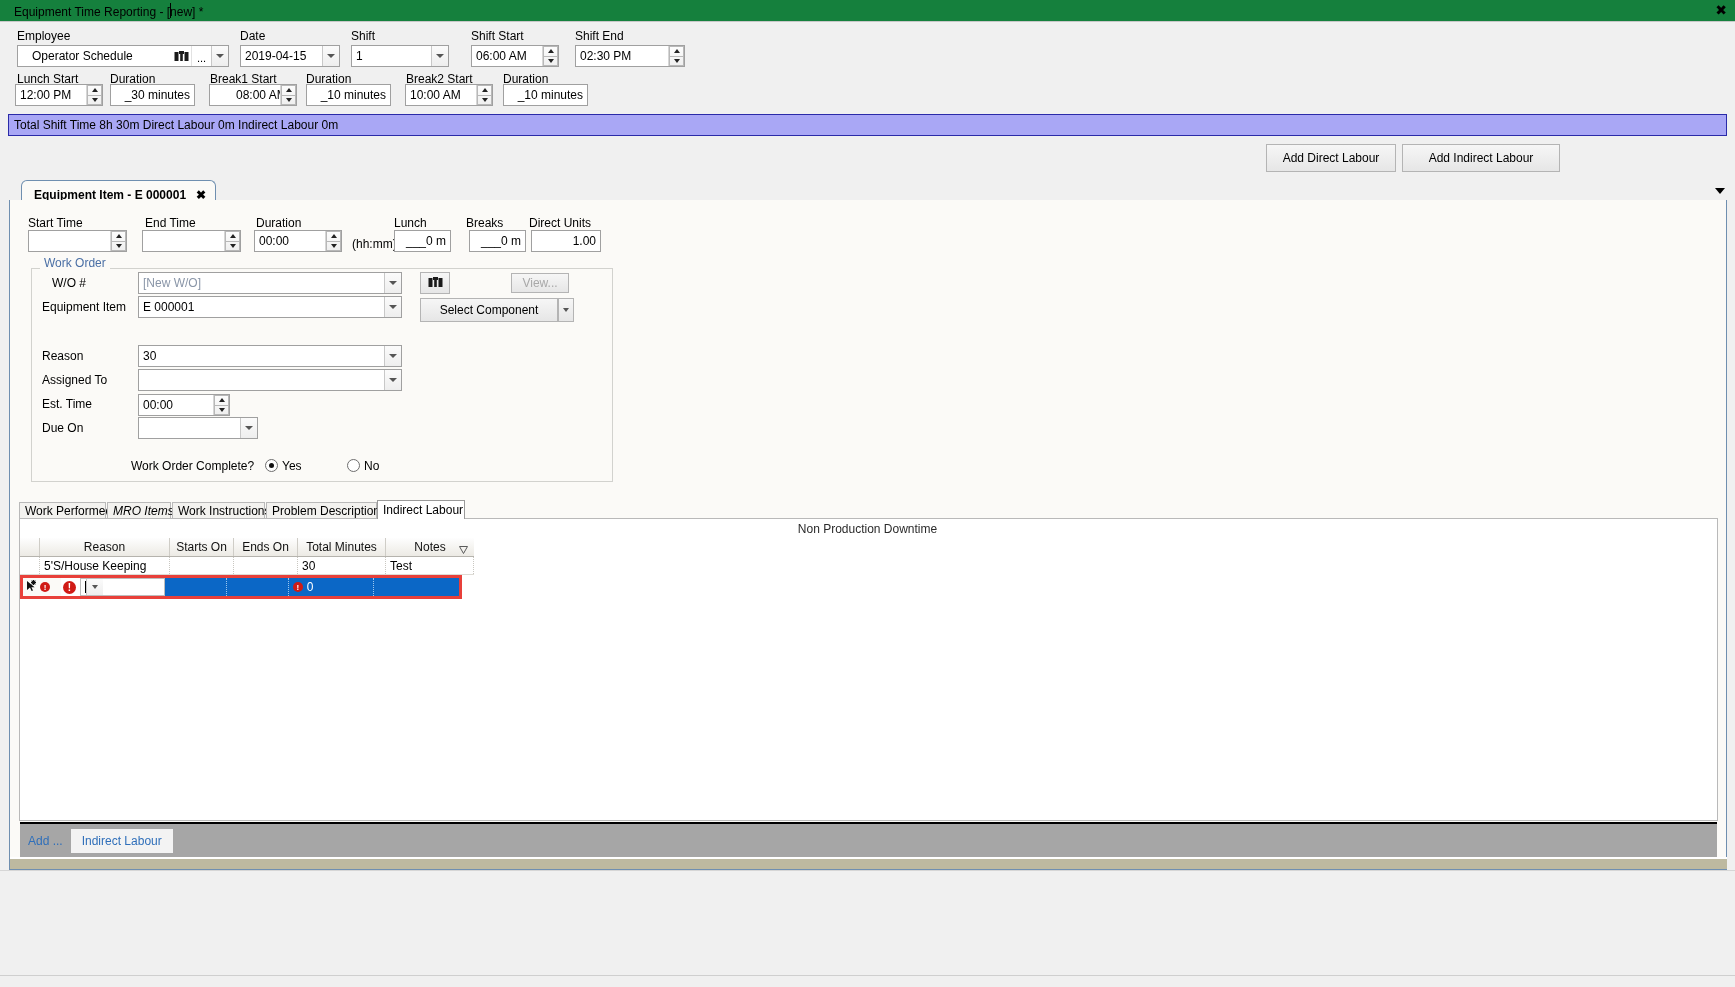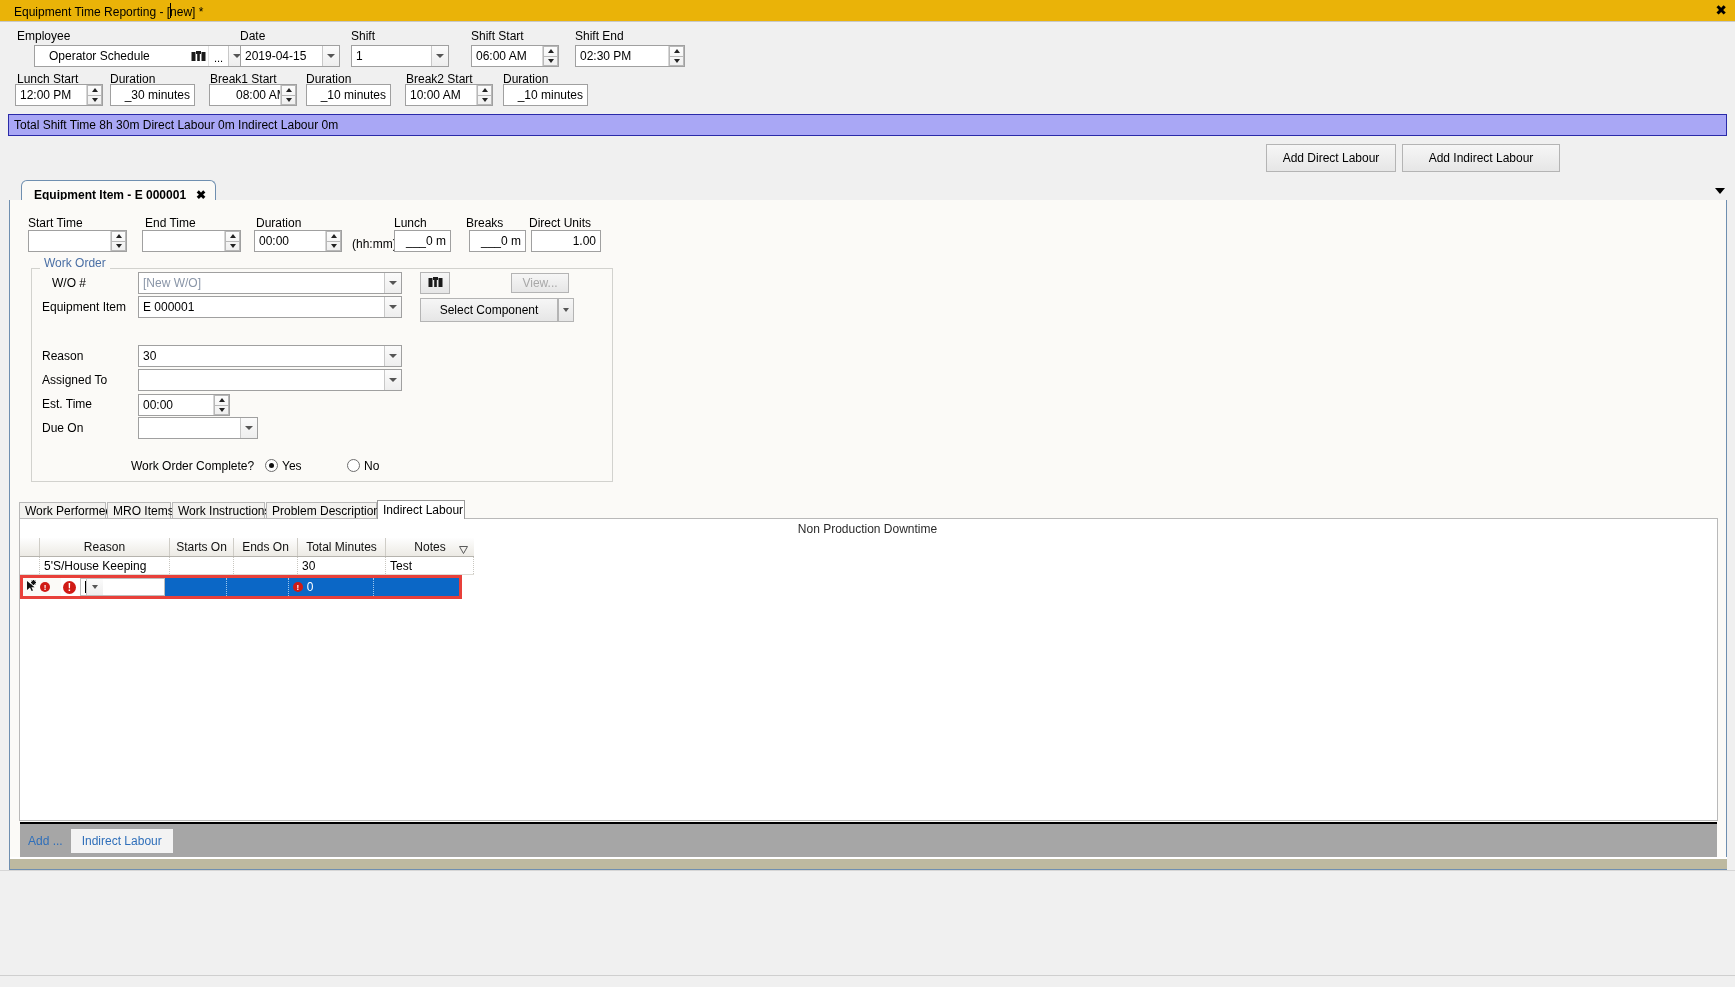--- a/index.html
+++ b/index.html
@@ -14,21 +14,21 @@
     position: relative;
     width: 1735px;
     height: 987px;
     background: #f0f0f0;
     overflow: hidden;
   }
 
   
   .winbar {
     position: absolute; left: 0; top: 0; width: 1735px; height: 22px;
-    background: #eab308;
+    background: #15803d;
     border-bottom: 1px solid #c8c8c8;
   }
   .win-tab {
     position: absolute; left: 8px; top: 2px; height: 19px;
     padding: 3px 8px 0 6px;
     font-size: 12px; color: #000; white-space: nowrap;
   }
   .win-caret {
     position: absolute; left: 170px; top: 3px;
     width: 1px; height: 15px; background: #000;
@@ -334,21 +334,21 @@
     <div class="win-tab">
       <span>Equipment Time Reporting - [new] *</span>
     </div>
     <div class="win-caret"></div>
     <div class="win-close">✖</div>
   </div>
 
   <div class="topform">
 
     <div class="fld-label" style="left:17px; top:7px;">Employee</div>
-    <div class="tbox" style="left:34px; top:23px; width:212px;">
+    <div class="tbox" style="left:17px; top:23px; width:212px;">
       <span class="txt" style="padding-left:14px;">Operator Schedule</span>
       <span class="binoc">
         <svg width="15" height="12" viewBox="0 0 15 12" aria-hidden="true">
           <rect x="0.5" y="2" width="4" height="9" fill="#1a1a1a"></rect>
           <rect x="10.5" y="2" width="4" height="9" fill="#1a1a1a"></rect>
           <rect x="5" y="1" width="5" height="3" fill="#1a1a1a"></rect>
           <rect x="6.2" y="4" width="2.6" height="7" fill="#1a1a1a"></rect>
         </svg>
       </span>
       <span class="ellbtn">...</span>
@@ -599,21 +599,21 @@
 
   <div class="fld-label" style="left:131px; top:459px;">Work Order Complete?</div>
   <div class="radio on" style="left:265px; top:459px;"></div>
   <div class="fld-label" style="left:282px; top:459px;">Yes</div>
   <div class="radio" style="left:347px; top:459px;"></div>
   <div class="fld-label" style="left:364px; top:459px;">No</div>
 
   <div class="lowpanel"></div>
   <div class="lowtabs">
     <div class="ltab" style="left:0px;   width:87px;">Work Performed</div>
-    <div class="ltab" style="left:88px;  width:64px;">MRO Items</div>
+    <div class="ltab" style="left:88px;  width:64px;font-style:italic;">MRO Items</div>
     <div class="ltab" style="left:153px; width:93px;">Work Instructions</div>
     <div class="ltab" style="left:247px; width:111px;">Problem Description</div>
     <div class="ltab active" style="left:358px; width:88px;">Indirect Labour</div>
   </div>
 
   <div class="npd">Non Production Downtime</div>
 
   <div class="grid">
 
     <div class="grid-hdr">

